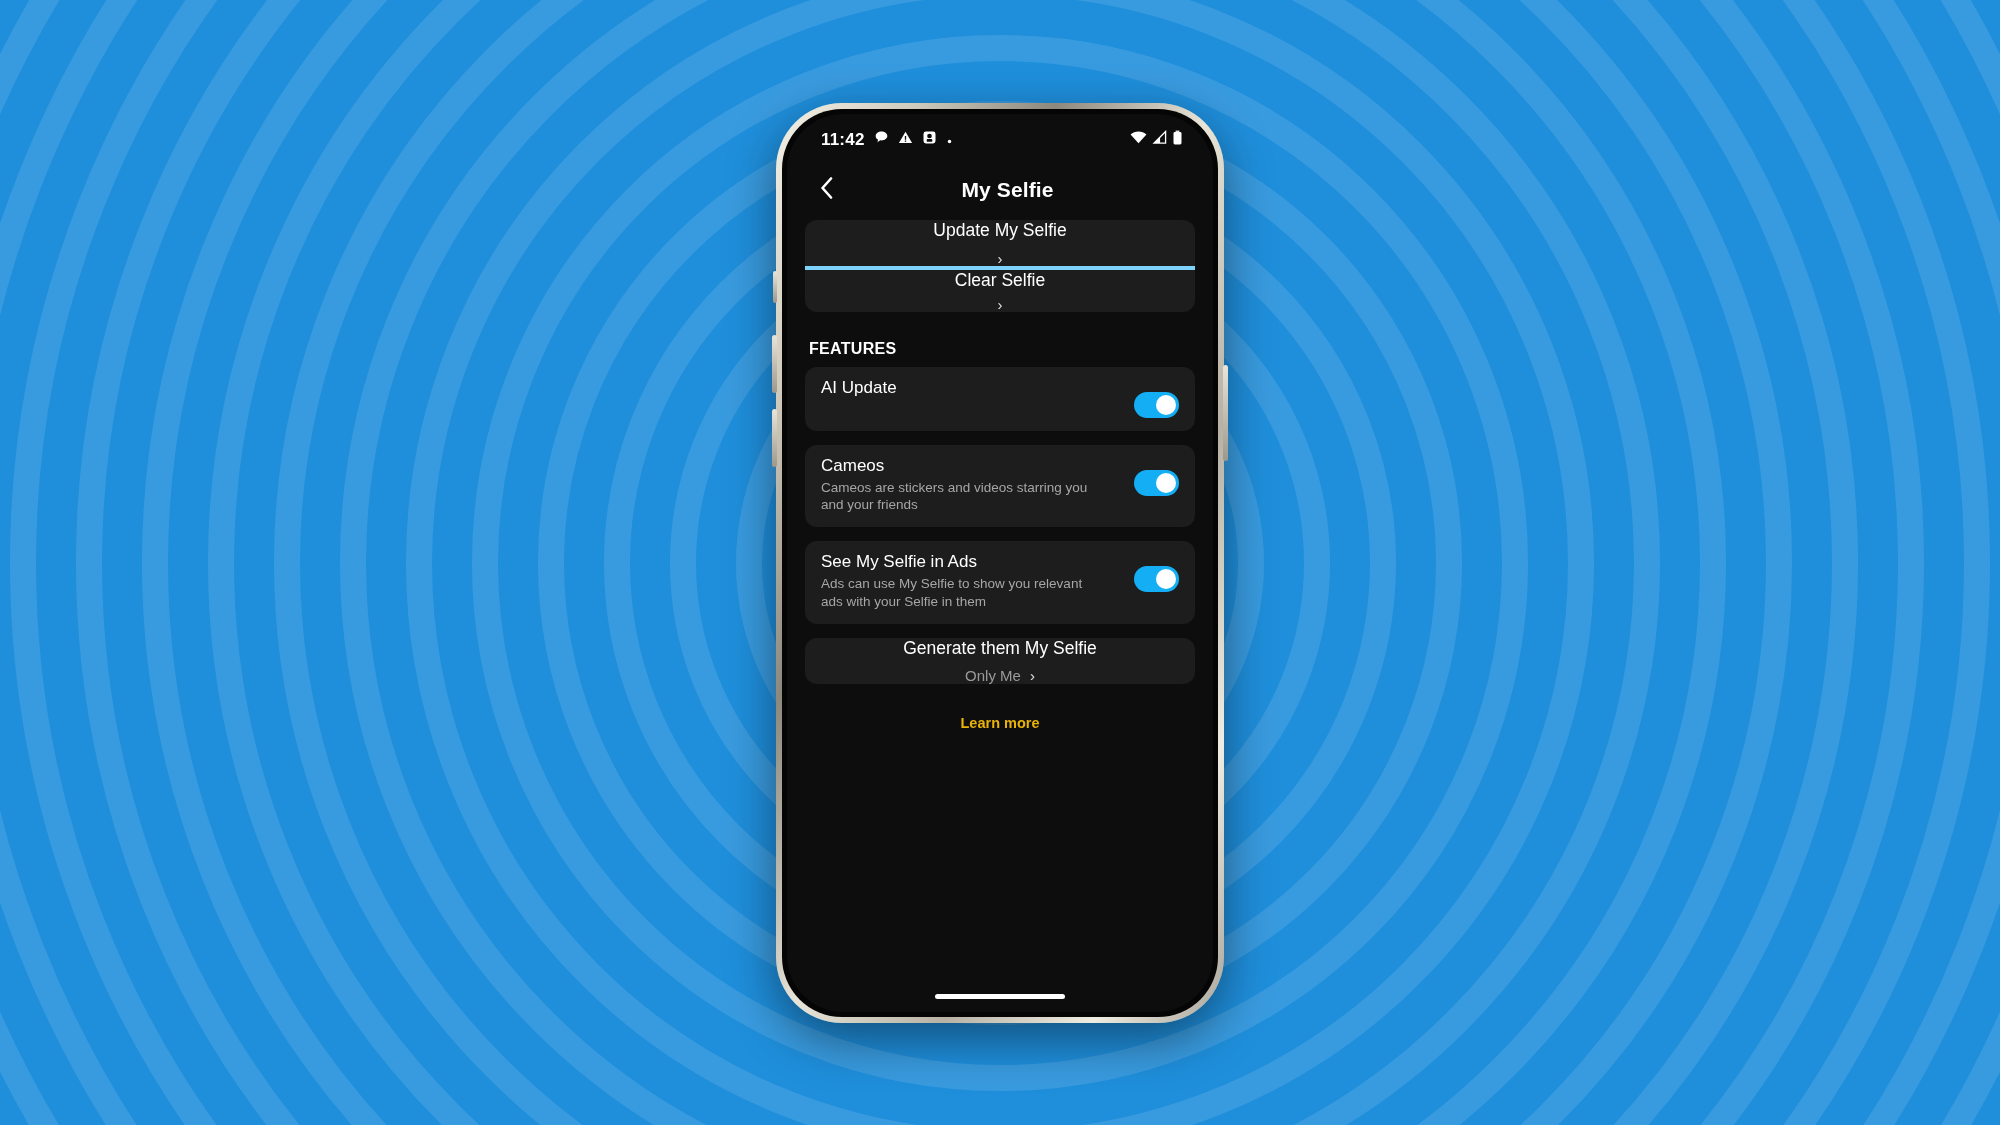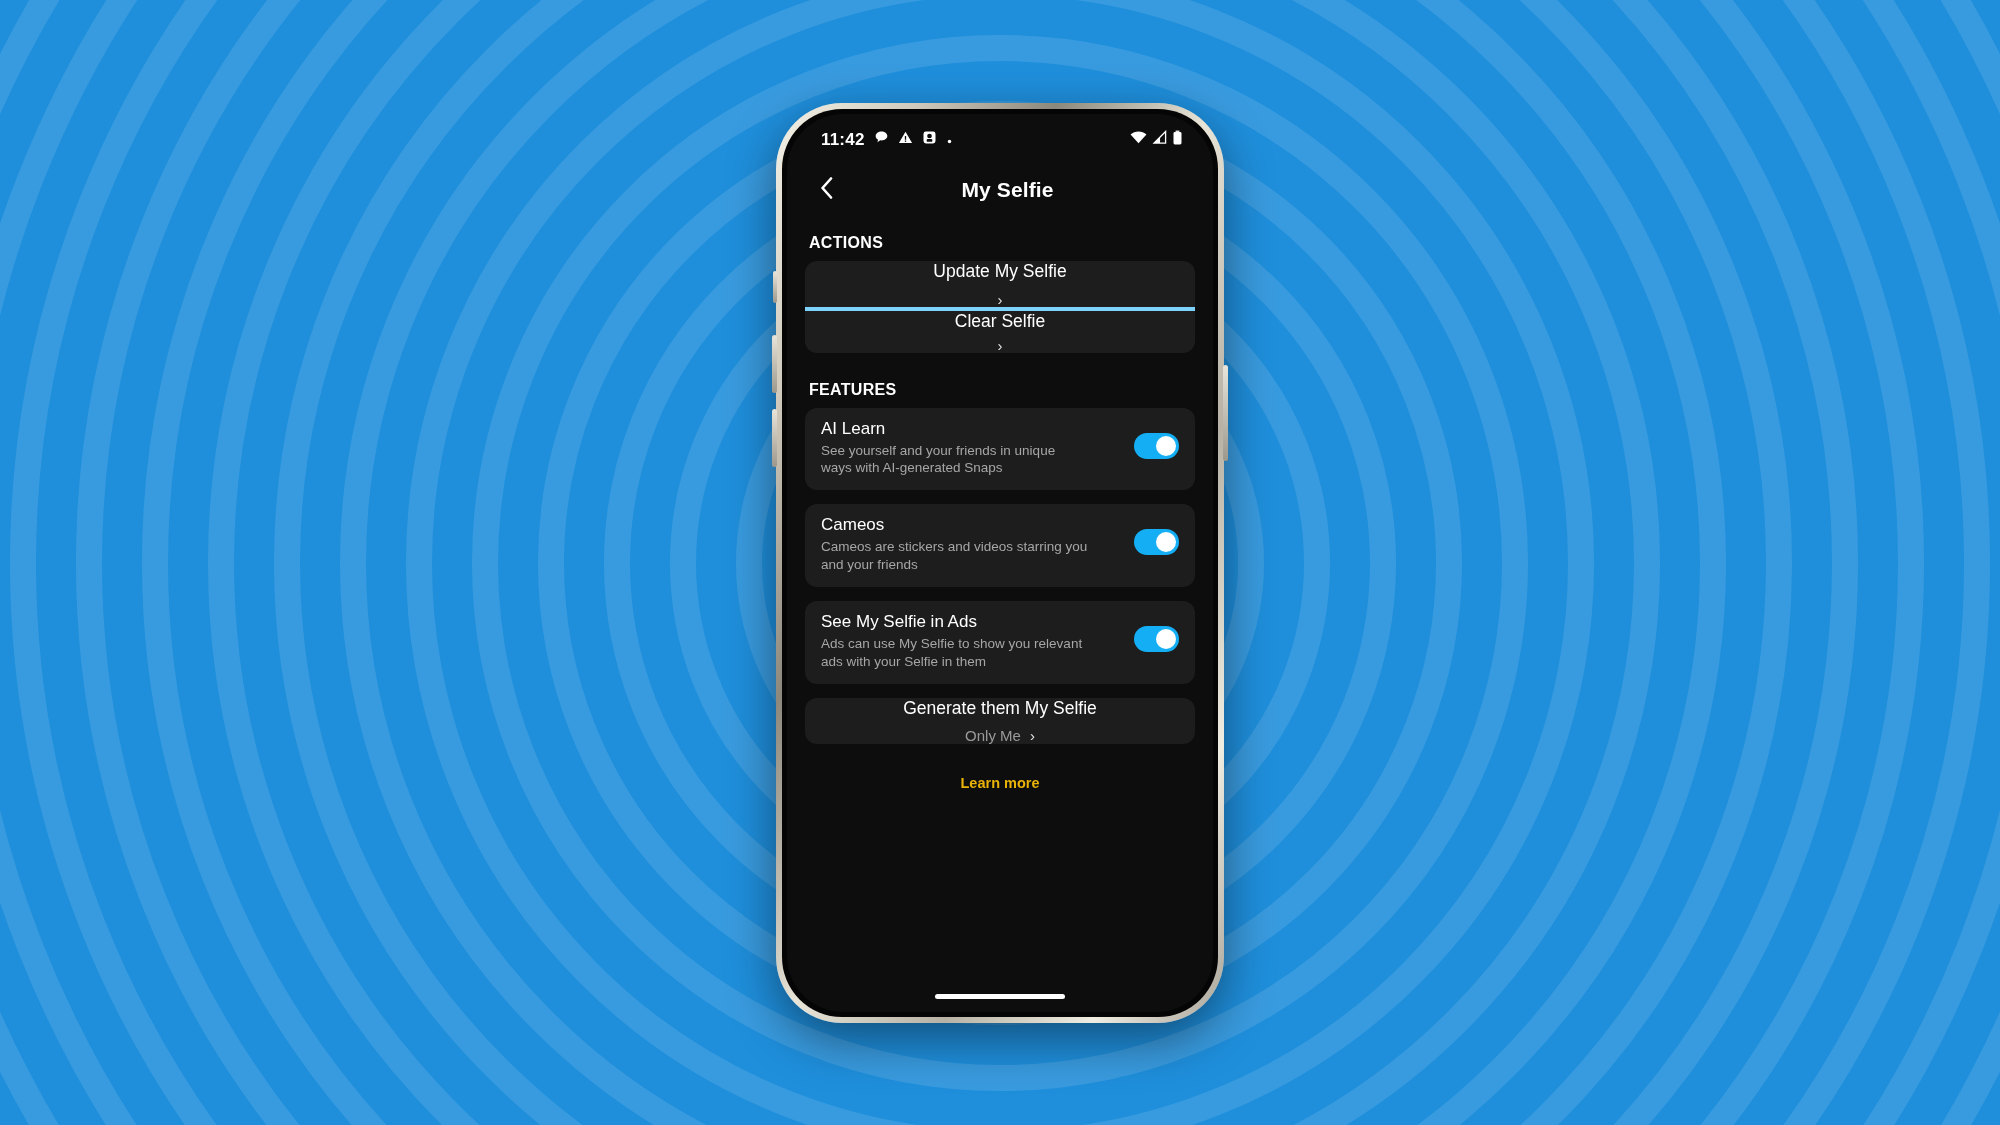--- a/index.html
+++ b/index.html
@@ -354,21 +354,20 @@
               <svg width="13" height="22" viewBox="0 0 13 22">
                 <path d="M11 1.5 2.5 11 11 20.5" fill="none" stroke="#ffffff" stroke-width="2.6" stroke-linecap="round" stroke-linejoin="round"></path>
               </svg>
             </span>
           </div>
           <div id="page-title">My Selfie</div>
         </div>
 
         <div id="content">
 
-          <div class="section-title">ACTIONS</div>
           <div class="card" style="background: rgb(29, 29, 29);">
 
             <div class="nav-row">
               <span class="nav-row-label">Update My Selfie</span>
               <span class="nav-row-right">
                 <span class="chev">›</span>
               </span>
             </div>
 
             <div class="nav-row">
@@ -377,22 +376,21 @@
                 <span class="chev">›</span>
               </span>
             </div>
           </div>
 
           <div class="section-title">FEATURES</div>
 
           <div class="card" style="background: rgb(29, 29, 29);">
             <div class="toggle-row">
               <div class="toggle-text">
-                <div class="toggle-title">AI Learn</div>
-                <div class="toggle-sub">See yourself and your friends in unique ways with AI-generated Snaps</div>
+                <div class="toggle-title">AI Update</div>
               </div>
               <div class="switch" style="background: rgb(20, 174, 245);">
                 <div class="knob"></div>
               </div>
             </div>
           </div>
 
           <div class="card" style="background: rgb(29, 29, 29);">
             <div class="toggle-row">
               <div class="toggle-text">

